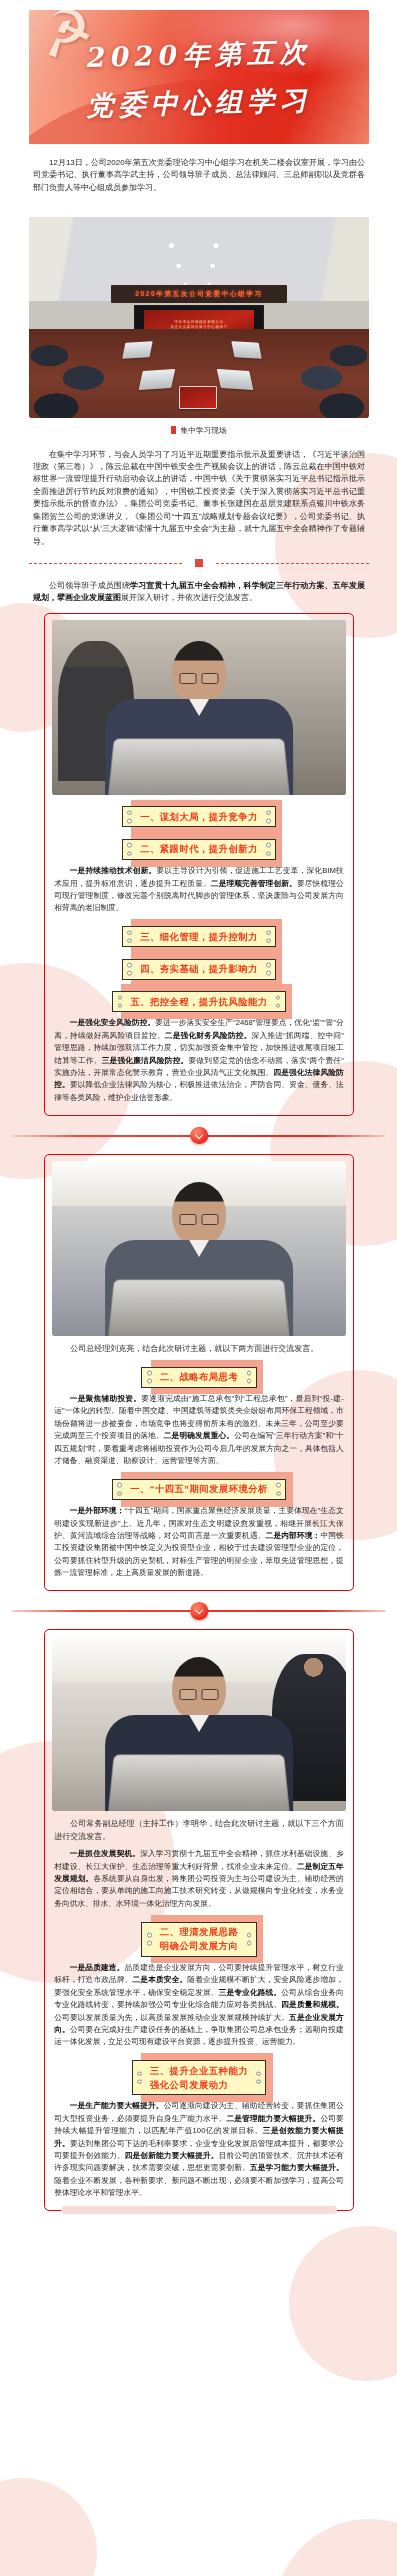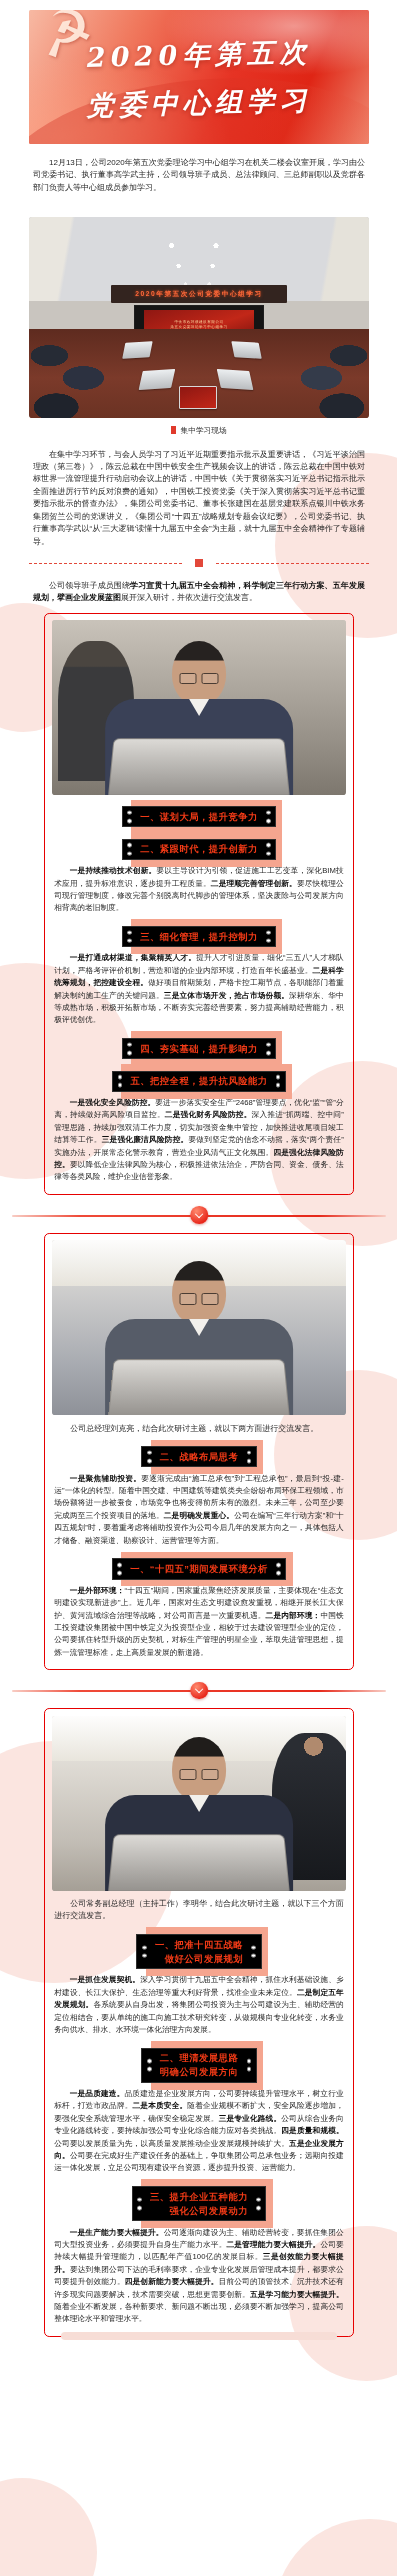--- a/index.html
+++ b/index.html
@@ -59,21 +59,21 @@
   .chev-circle i{display:block;width:4.6px;height:4.6px;border:solid #fff;border-width:0 1.5px 1.5px 0;transform:rotate(45deg);margin-top:-2.6px;}
 
   
   .red-box{position:relative;margin:8.2px 44px 0;border:1px solid #e60000;border-radius:5.2px;
     padding:6.2px 7.2px 10.3px;background:transparent;}
   .red-box .para{margin:7.2px 2.1px 0;}
 
   
   .sec-head{position:relative;width:max-content;max-width:92%;margin:11.3px auto 3.1px;}
   .sec-head::before{content:"";position:absolute;left:9.3px;right:-6.2px;top:-6.7px;bottom:-6.7px;background:#f5a58f;}
-  .sec-inner{position:relative;background:#000000;border:1px solid #2e2e2e;padding:2.6px 17.5px;text-align:right;}
+  .sec-inner{position:relative;background:#fef9c3;border:1px solid #2e2e2e;padding:2.6px 17.5px;text-align:left;}
   .sec-title{margin:0;font-size:9.3px;line-height:14px;font-weight:bold;color:#f23a16;letter-spacing:0.5px;}
   .dots{position:absolute;top:50%;transform:translateY(-50%);display:flex;flex-direction:column;gap:3.6px;}
   .dots.dl{left:4.6px;} .dots.dr{right:4.6px;}
   .dots i{width:2.6px;height:2.6px;border-radius:50%;border:0.5px solid #8d8d8d;background:#fff;}
 
   .s-para{margin:5.2px 2.1px 0;font-size:7.7px;line-height:12.4px;text-align:justify;text-indent:2em;color:#262626;}
   .s-para b{color:#0f0f0f;}
 
   
   .photo{position:relative;overflow:hidden;border-radius:3.1px;background:#c9c5bf;}
@@ -252,21 +252,20 @@
                     <i></i>
                     <i></i>
                   </span>
         <h3 class="sec-title">三、细化管理，提升控制力</h3>
         <span class="dots dr">
                     <i></i>
                     <i></i>
                   </span>
       </div>
     </div>
-    <p class="s-para"><b>一是打通成材渠道，集聚精英人才。</b><span>提升人才引进质量，细化“三五八”人才梯队计划，严格考评评价机制，营造和谐的企业内部环境，打造百年长盛基业。</span><b>二是科学统筹规划，把控建设全程。</b><span>做好项目前期策划，严格卡控工期节点，各职能部门着重解决制约施工生产的关键问题。</span><b>三是立体市场开发，抢占市场份额。</b><span>深耕华东、华中等成熟市场，积极开拓新市场，不断夯实完善经营要素，努力提高辅助经营能力，积极评优创优。</span></p>
   </div>
 
   <div class="sec">
     <div class="sec-head">
       <div class="sec-inner">
         <span class="dots dl">
                     <i></i>
                     <i></i>
                   </span>
         <h3 class="sec-title">四、夯实基础，提升影响力</h3>
@@ -379,33 +378,20 @@
               </div>
         <div class="ph-torso"></div>
       </div>
       <div class="ph-laptop">
         <div class="ph-lid"></div>
       </div>
     </figure>
     <p class="para blk-intro"><span>公司常务副总经理（主持工作）李明华，结合此次研讨主题，就以下三个方面进行交流发言。</span></p>
     <div class="sections">
   <div class="sec">
-    <div class="sec-head">
-      <div class="sec-inner">
-        <span class="dots dl">
-                    <i></i>
-                    <i></i>
-                  </span>
-        <h3 class="sec-title">一、把准十四五战略<br>做好公司发展规划</h3>
-        <span class="dots dr">
-                    <i></i>
-                    <i></i>
-                  </span>
-      </div>
-    </div>
     <p class="s-para"><b>一是抓住发展契机。</b><span>深入学习贯彻十九届五中全会精神，抓住水利基础设施、乡村建设、长江大保护、生态治理等重大利好背景，找准企业未来定位。</span><b>二是制定五年发展规划。</b><span>各系统要从自身出发，将集团公司投资为主与公司建设为主、辅助经营的定位相结合，要从单纯的施工向施工技术研究转变，从做规模向专业化转变，水务业务向供水、排水、水环境一体化治理方向发展。</span></p>
   </div>
 
   <div class="sec">
     <div class="sec-head">
       <div class="sec-inner">
         <span class="dots dl">
                     <i></i>
                     <i></i>
                   </span>

